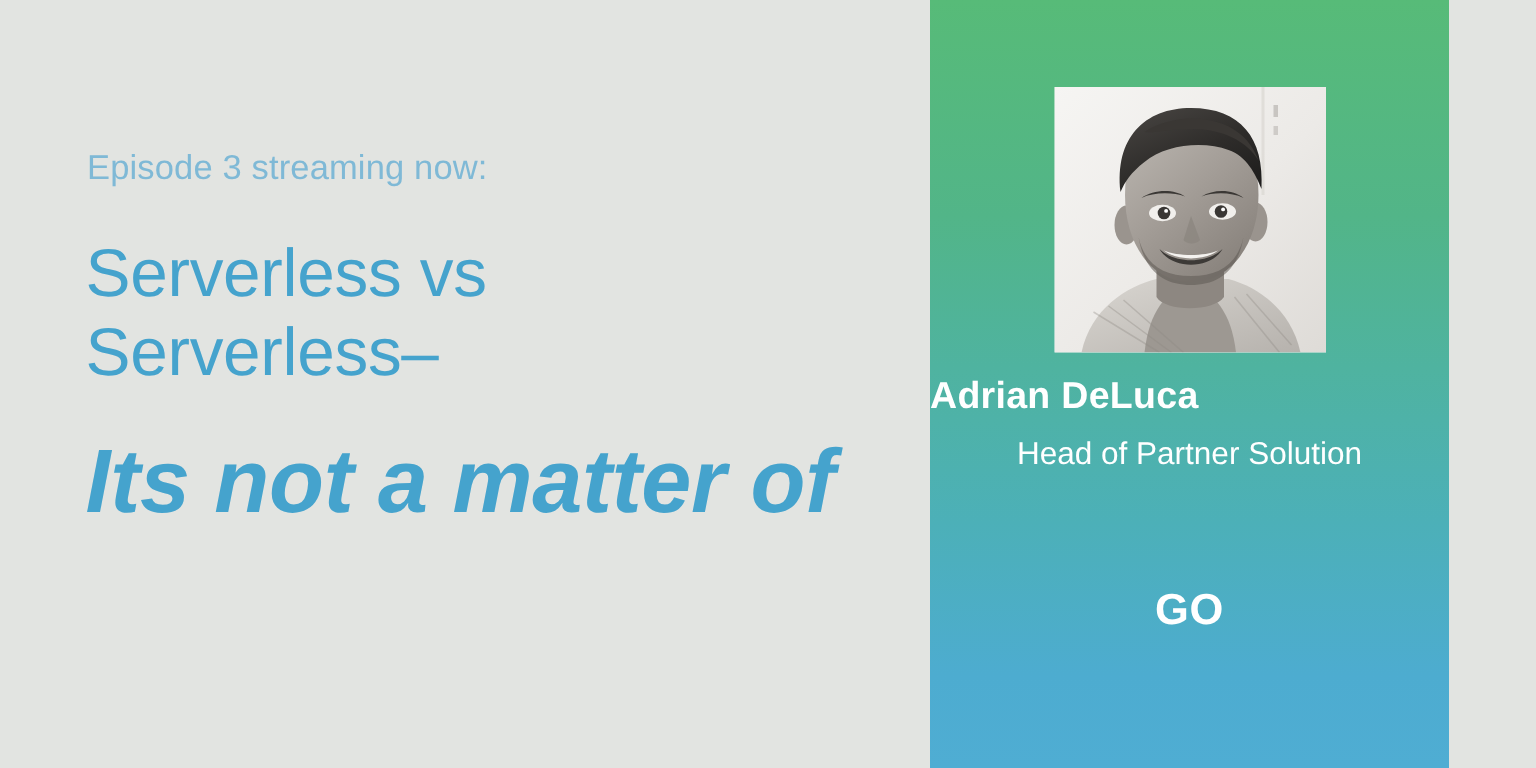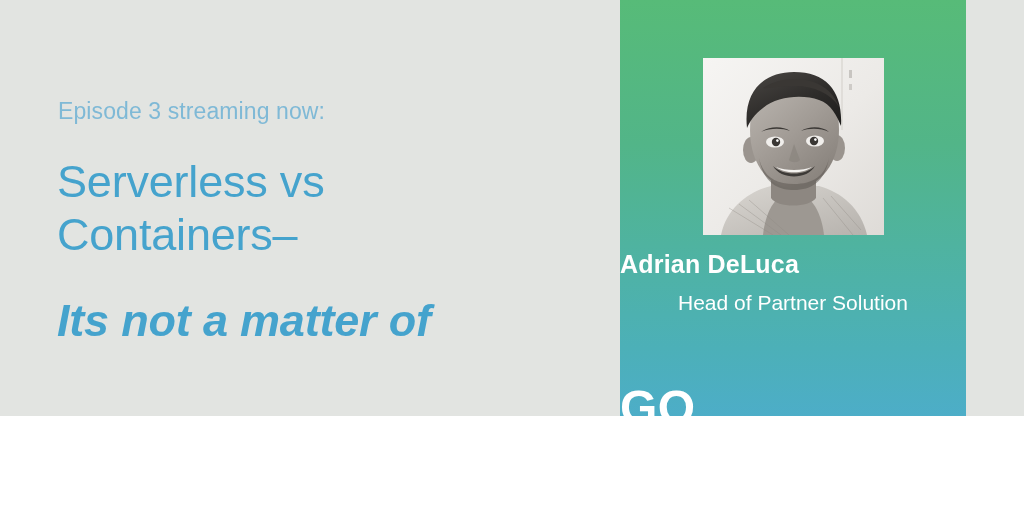--- a/index.html
+++ b/index.html
@@ -3,21 +3,21 @@
 <meta charset="utf-8">
 <style>
   html, body {
     margin: 0;
     padding: 0;
     background: #ffffff;
   }
   #canvas {
     position: relative;
     width: 1024px;
-    height: 416px;
+    height: 512px;
     overflow: hidden;
     background: #8b5cf6;
     font-family: "Liberation Sans", sans-serif;
   }
 
   
   .left-panel {
     position: absolute;
     left: 0;
     top: 0;
@@ -45,21 +45,21 @@
     font-weight: normal;
     color: #45a3cd;
     letter-spacing: -0.2px;
   }
   .headline-line { display: block; white-space: nowrap; }
   .subhead {
     position: absolute;
     left: 57px;
     top: 292px;
     width: 570px;
-    font-size: 45px;
+    font-size: 60px;
     line-height: 58px;
     font-weight: bold;
     font-style: italic;
     color: #45a3cd;
     letter-spacing: -0.2px;
   }
   .subhead-line { display: block; white-space: nowrap; }
 
   
   .right-panel {
@@ -113,40 +113,41 @@
     font-weight: 400;
     color: #ffffff;
   }
   .speaker-role span { display: block; }
 
   .logo {
     position: absolute;
     left: 0;
     top: 388px;
     width: 346px;
+    text-align: center;
     color: #ffffff;
     font-weight: bold;
-    font-size: 48px;
+    font-size: 29px;
     line-height: 39px;
     letter-spacing: 0.5px;
   }
   .logo span { display: block; }
 </style>
 </head>
 <body>
 
 <div id="canvas">
 
   <div class="left-panel">
 
     <div class="eyebrow">Episode 3 streaming now:</div>
 
     <div class="headline">
       <span class="headline-line">Serverless vs</span>
-      <span class="headline-line">Containers–</span>
+      <span class="headline-line">Serverless–</span>
     </div>
 
     <div class="subhead">
       <span class="subhead-line">Its not a matter of</span>
     </div>
 
   </div>
 
   <div class="right-panel">
 

